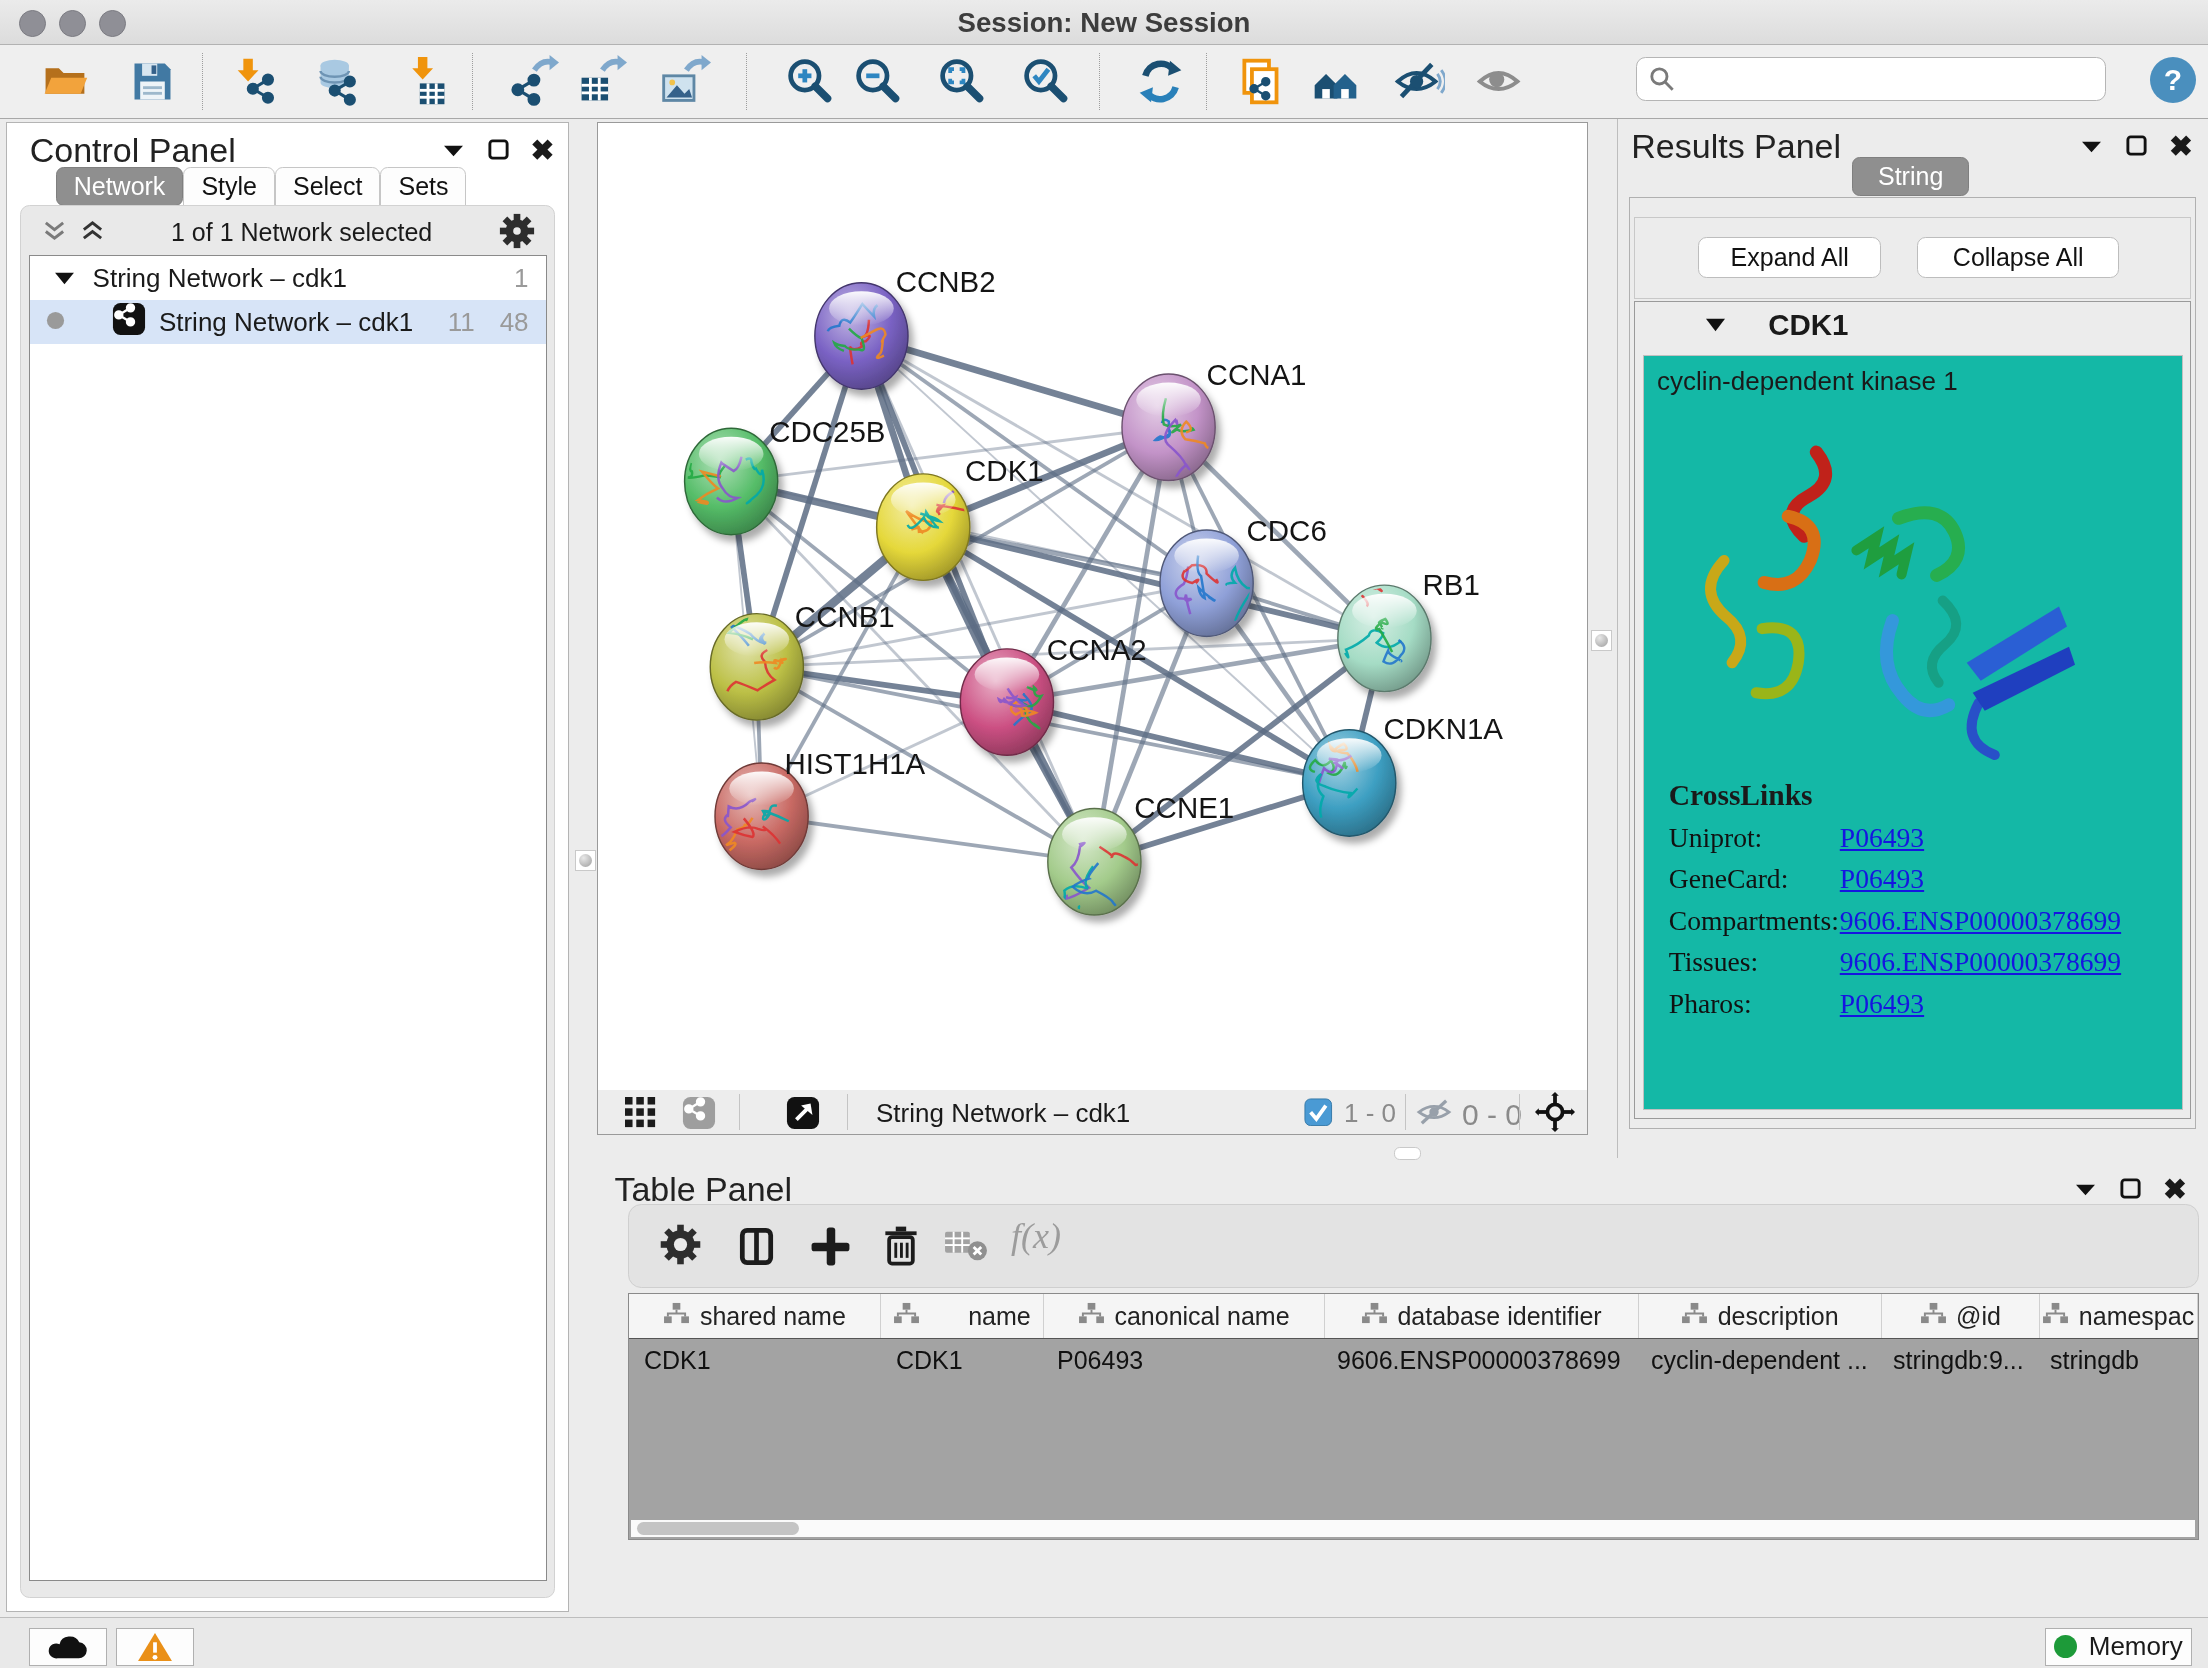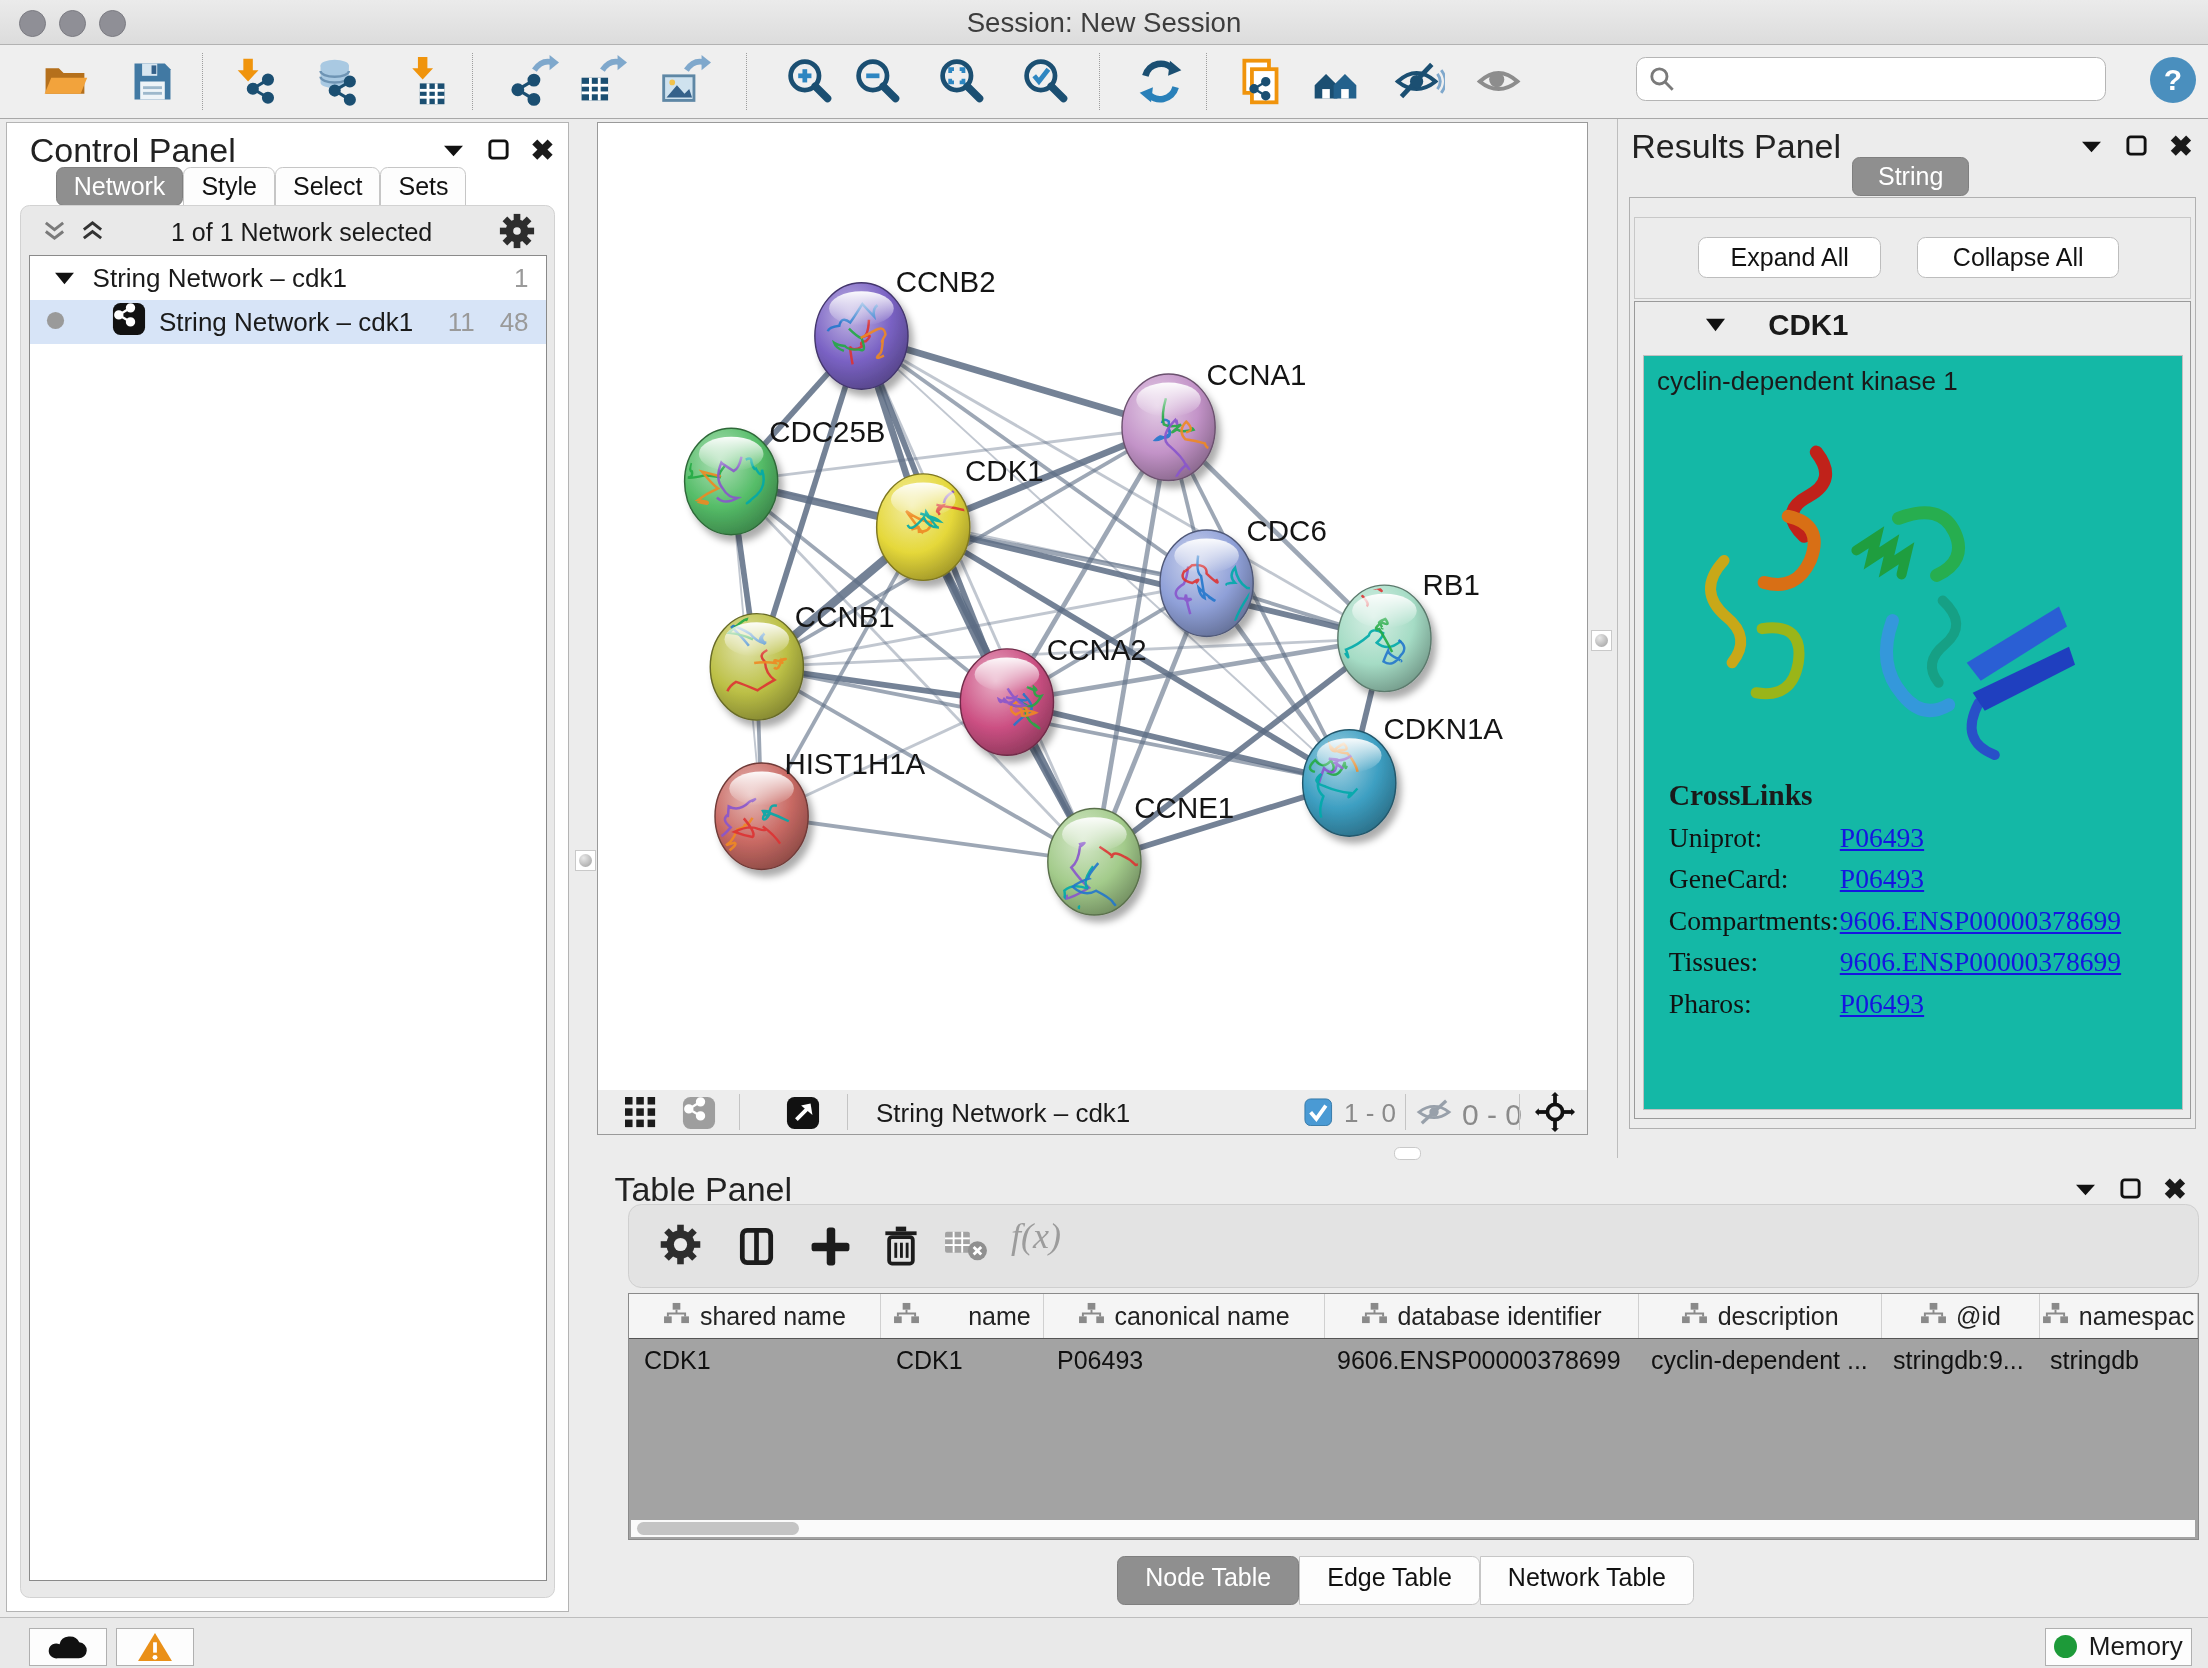--- a/index.html
+++ b/index.html
@@ -5,21 +5,21 @@
   html,body{margin:0;padding:0;background:#d8d8d8;}
   #app{position:relative;width:2208px;height:1668px;background:#ececec;
        font-family:"Liberation Sans",sans-serif;color:#1a1a1a;overflow:hidden;}
   .abs{position:absolute;}
   
   #titlebar{left:0;top:0;width:2208px;height:44px;background:linear-gradient(#ebebeb,#dcdcdc);
             border-bottom:1px solid #b2b2b2;}
   .tlight{position:absolute;top:9.5px;width:25px;height:25px;border-radius:50%;
           background:#8f8f96;border:1px solid #7b7b82;}
   #win-title{position:absolute;top:6.7px;left:0;width:100%;text-align:center;font-size:27.6px;
-             font-weight:400;color:#3d3d3d;}
+             font-weight:700;color:#3d3d3d;}
   
   #toolbar{left:0;top:45px;width:2208px;height:73px;background:#efefef;border-bottom:1px solid #a8a8a8;}
   .tbicon{position:absolute;top:9.5px;width:53px;height:53px;}
   .tbsep{position:absolute;top:7.6px;width:0;height:57px;border-left:1.9px dotted #9d9d9d;}
   #search-box{position:absolute;left:1636px;top:12.4px;width:468px;height:42px;background:#fff;
               border:1px solid #b5b5b5;border-radius:9.5px;display:flex;align-items:center;}
   #search-box svg{margin-left:11.4px;}
   #search-input{border:none;outline:none;flex:1;font-size:25px;background:transparent;height:36px;
                 font-family:"Liberation Sans",sans-serif;}
   
@@ -856,25 +856,20 @@
           <div class="td" style="width: 265px;">P06493</div>
           <div class="td" style="width: 299px;">9606.ENSP00000378699</div>
           <div class="td" style="width: 227px;">cyclin-dependent ...</div>
           <div class="td" style="width: 142px;">stringdb:9...</div>
           <div class="td" style="width: 143px;">stringdb</div>
         </div>
     <div id="tp-hscroll">
           <div id="tp-thumb"></div>
         </div>
   </div>
-  <div id="tp-tabs">
-        <span class="tab sel">Node Table</span>
-        <span class="tab">Edge Table</span>
-        <span class="tab">Network Table</span>
-      </div>
 </div>
 
 <div id="status-bar" class="abs">
   <span class="sb-btn" style="left:28.5px">
     <svg width="44" height="30" viewBox="0 0 46 32">
           <path d="M12 28 a8 8 0 1 1 2-15 a11 10 0 0 1 21-2 a7 7 0 0 1 -1 17 z" fill="#111"></path>
         </svg>
   </span>
   <span class="sb-btn" style="left:116px">
     <svg width="38" height="32" viewBox="0 0 40 34">

